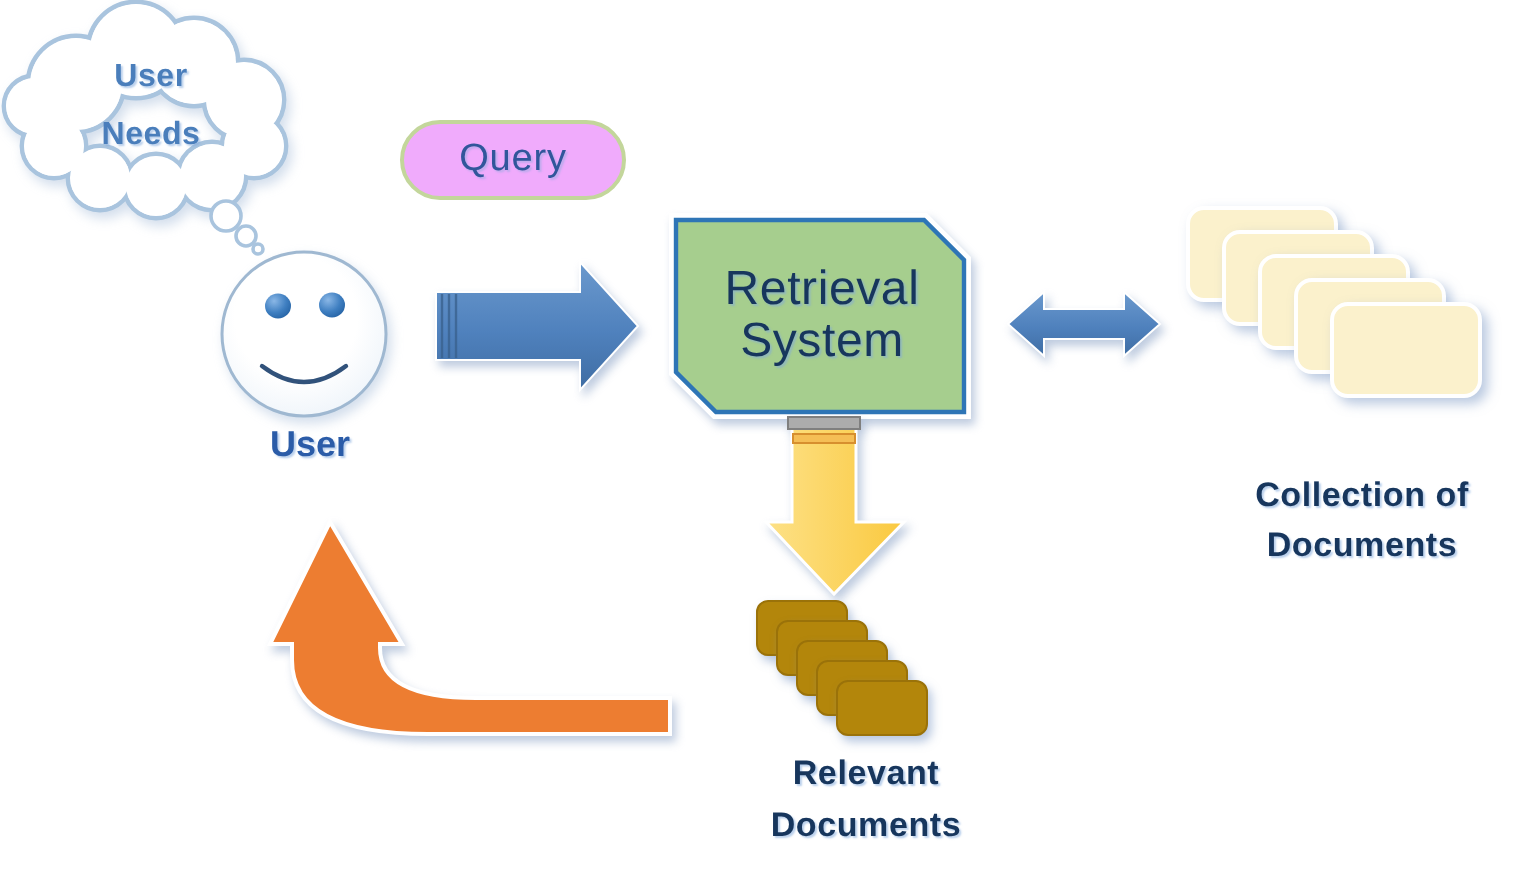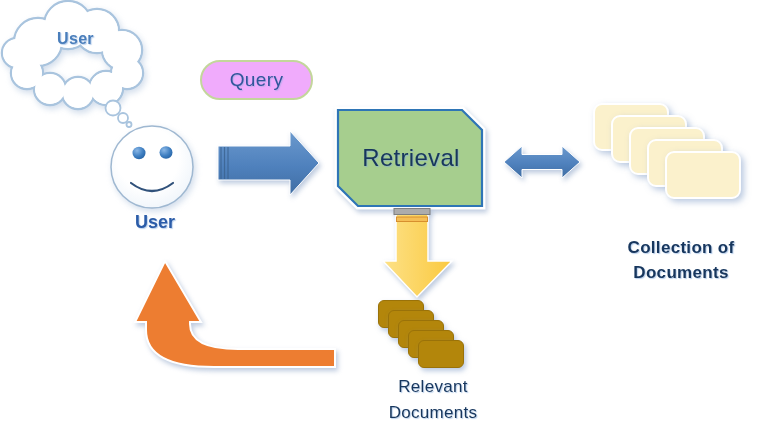--- a/index.html
+++ b/index.html
@@ -16,21 +16,21 @@
 
   .label{position:absolute;z-index:3;text-align:center;color:#17365D;
          text-shadow:1px 1px 1px rgba(130,170,220,.55);}
   .cloud-text{left:18px;top:24px;width:115px;font-size:16px;font-weight:bold;
               line-height:29px;color:#4A7EBB;letter-spacing:.3px;}
   .user-text{left:105px;top:212px;width:100px;font-size:18px;font-weight:bold;color:#2B5CA8;}
   .retrieval-text{left:340px;top:110px;width:142px;height:96px;display:flex;flex-direction:column;
                   justify-content:center;align-items:center;font-size:24px;font-weight:500;
                   line-height:26px;letter-spacing:.3px;}
   .collection-text{left:596px;top:235px;width:170px;font-size:17px;font-weight:bold;line-height:25px;letter-spacing:.3px;}
-  .relevant-text{left:348px;top:374px;width:170px;font-size:17px;font-weight:normal;line-height:26px;letter-spacing:.3px;}
+  .relevant-text{left:348px;top:374px;width:170px;font-size:17px;font-weight:bold;line-height:26px;letter-spacing:.3px;}
 
   .query-pill{position:absolute;z-index:3;left:200px;top:60px;width:113px;height:40px;
               box-sizing:border-box;border:2px solid #C3D69B;border-radius:21px;background:#f0abfc;
               display:flex;align-items:center;justify-content:center;
               font-size:19px;color:#31569B;letter-spacing:.4px;
               text-shadow:1px 1px 1px rgba(130,170,220,.45);}
 
   .doc-stack{position:absolute;z-index:2;}
   .doc-stack .card{position:absolute;box-sizing:border-box;}
   .stack-collection{left:593px;top:103px;width:150px;height:98px;}
@@ -153,30 +153,32 @@
   <div class="doc-stack stack-relevant">
       <div class="card"></div>
       <div class="card"></div>
       <div class="card"></div>
       <div class="card"></div>
       <div class="card"></div>
     </div>
 
   <div class="label cloud-text">
     <div>User</div>
+    <div>Needs</div>
   </div>
 
   <div class="label user-text">User</div>
 
   <div class="query-pill">
     <span>Query</span>
   </div>
 
   <div class="label retrieval-text">
     <div>Retrieval</div>
+    <div>System</div>
   </div>
 
   <div class="label collection-text">
     <div>Collection of</div>
     <div>Documents</div>
   </div>
 
   <div class="label relevant-text">
     <div>Relevant</div>
     <div>Documents</div>

